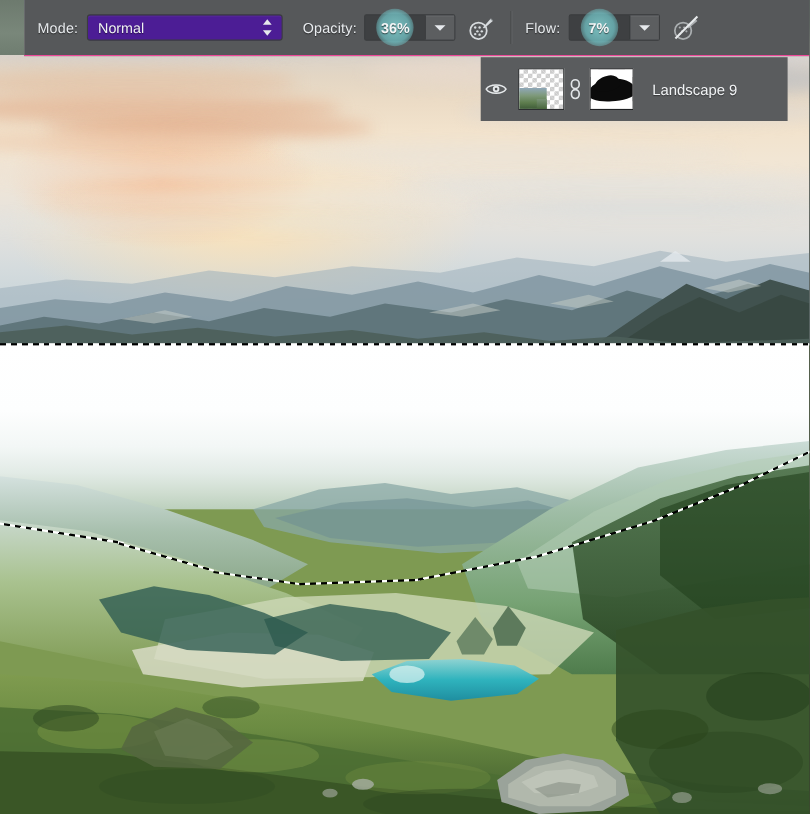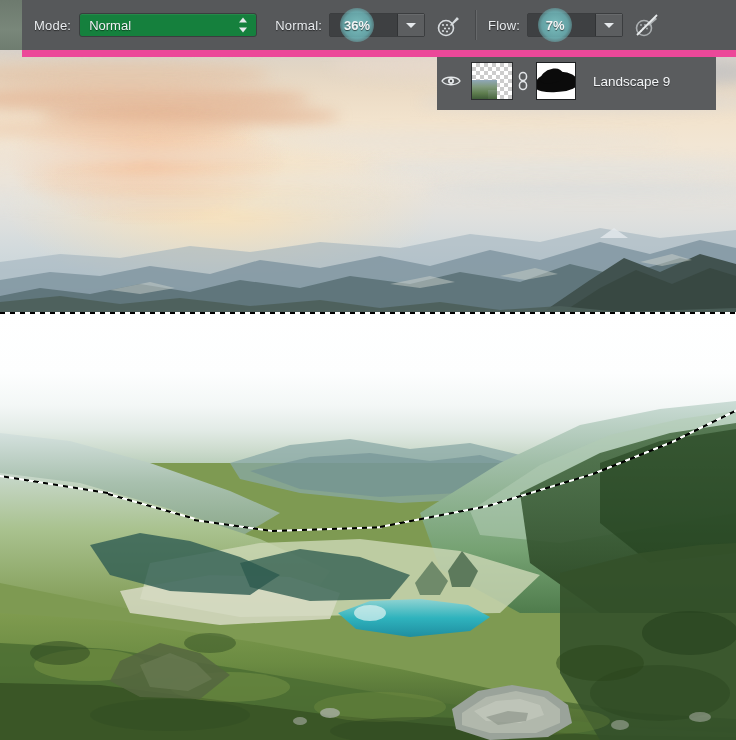--- a/index.html
+++ b/index.html
@@ -108,21 +108,21 @@
   }
 
   
   .options-bar {
     position: absolute;
     left: 22px;
     top: 0;
     width: 714px;
     height: 50px;
     background: #56585a;
-    border-bottom: 7px solid #ec4899;
+    border-bottom: 1px solid #ec4899;
     display: flex;
     align-items: center;
     z-index: 60;
   }
   .bar-left-strip {
     position: absolute;
     left: 0; top: 0;
     width: 22px; height: 50px;
     background: linear-gradient(to bottom, #6d7a6e, #79877a 60%, #6f7d70);
     z-index: 59;
@@ -132,21 +132,21 @@
     font-size: 13px;
     letter-spacing: 0.2px;
     text-shadow: 0 1px 1px rgba(0,0,0,0.55);
     white-space: nowrap;
   }
   .mode-select {
     position: relative;
     width: 178px;
     height: 24px;
     margin-left: 8px;
-    background: #15803d;
+    background: #4c1d95;
     border: 1px solid #3b3d3f;
     border-radius: 3px;
     box-shadow: inset 0 1px 0 rgba(255,255,255,0.07);
     display: flex;
     align-items: center;
     padding-left: 9px;
     box-sizing: border-box;
   }
   .mode-select .val {
     color: #f0f2f4;
@@ -176,21 +176,20 @@
   .num-field {
     position: relative;
     height: 24px;
     margin-left: 7px;
     display: flex;
     align-items: stretch;
     border: 1px solid #3b3d3f;
     border-radius: 2px;
     background: #3e4042;
     box-sizing: border-box;
-    gap: 13px;
   }
   .num-field .nbox {
     position: relative;
     width: 54px;
     background: #3e4042;
     display: flex;
     align-items: center;
     justify-content: center;
   }
   .num-field .nbox .nv {
@@ -553,21 +552,21 @@
     <span class="opt-label" style="margin-left:12px;">Mode:</span>
 
     <div class="mode-select">
       <span class="val">Normal</span>
       <span class="stepper">
         <i class="up"></i>
           <i class="dn"></i>
       </span>
     </div>
 
-    <span class="opt-label" style="margin-left:18px;">Normal:</span>
+    <span class="opt-label" style="margin-left:18px;">Opacity:</span>
 
     <div class="num-field">
       <div class="nbox">
         <span class="hl-circle"></span>
         <span class="nv">36%</span>
       </div>
       <div class="dbtn">
         <span class="caret-dn"></span>
       </div>
     </div>

